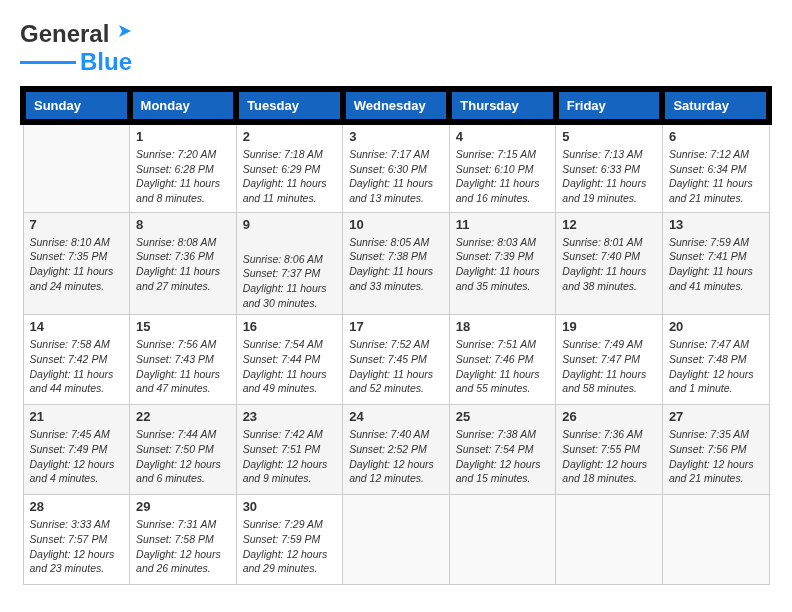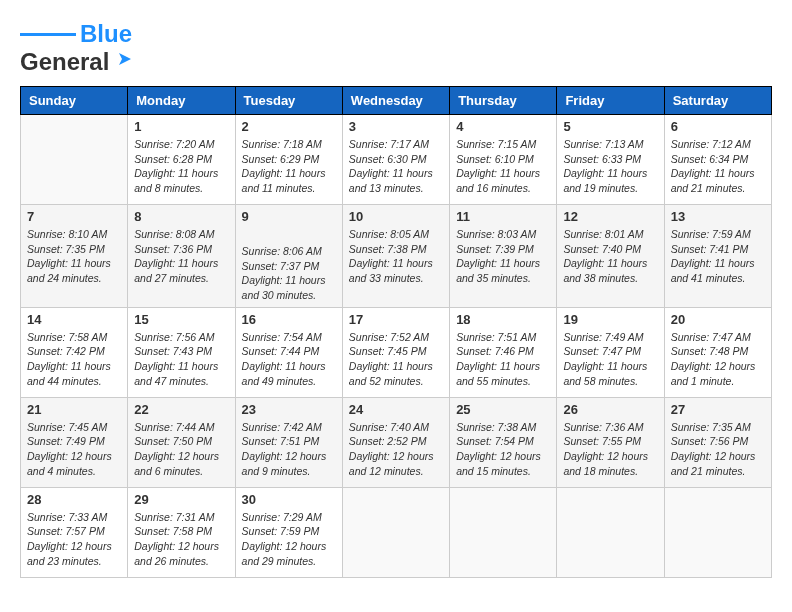--- a/index.html
+++ b/index.html
@@ -38,21 +38,21 @@
       border-collapse: collapse;
       font-size: 11px;
     }
     .calendar th {
       background: #1565c0;
       color: #fff;
       text-align: left;
       padding: 6px 8px;
       font-size: 13px;
       font-weight: bold;
-      border: 1px solid #000000;
+      border: 6px solid #000000;
     }
     .calendar td {
       border: 1px solid #ccc;
       vertical-align: top;
       padding: 4px 6px;
       width: calc(100% / 7);
       height: 90px;
     }
     .day-number {
       font-size: 13px;
@@ -72,29 +72,29 @@
     }
     .row-alt td {
       background: #f5f5f5;
     }
   </style>
 </head>
 <body>
 
 <div class="header">
   <div class="logo">
-    <div style="display:flex; align-items:center; gap:0;">
-      <div style="height:3px; width:56px; background:#1e90ff; margin-right:0;"></div>
-      <span style="font-size:24px; font-weight:bold; color:#1e90ff; margin-left:4px;">Blue</span>
-    </div>
     <div style="display:flex; align-items:center; gap:2px;">
       <span style="font-size:24px; font-weight:bold; color:#333;">General</span>
       <svg width="22" height="22" viewBox="0 0 22 22">
         <polygon points="8,2 20,8 8,14 11,8" fill="#1e90ff"></polygon>
       </svg>
+    </div>
+    <div style="display:flex; align-items:center; gap:0;">
+      <div style="height:3px; width:56px; background:#1e90ff; margin-right:0;"></div>
+      <span style="font-size:24px; font-weight:bold; color:#1e90ff; margin-left:4px;">Blue</span>
     </div>
   </div>
 </div>
 
 <table class="calendar">
   <thead>
     <tr>
       <th>Sunday</th>
       <th>Monday</th>
       <th>Tuesday</th>
@@ -299,21 +299,21 @@
           <span class="day-number">27</span>
           <div class="day-info" style="white-space: pre-line;">Sunrise: 7:35 AM
 Sunset: 7:56 PM
 Daylight: 12 hours
 and 21 minutes.</div>
         </td>
       </tr>
       <tr>
         <td>
           <span class="day-number">28</span>
-          <div class="day-info" style="white-space: pre-line;">Sunrise: 7:33 AM
+          <div class="day-info" style="white-space: pre-line;">Sunrise: 3:33 AM
 Sunset: 7:57 PM
 Daylight: 12 hours
 and 23 minutes.</div>
         </td>
         <td>
           <span class="day-number">29</span>
           <div class="day-info" style="white-space: pre-line;">Sunrise: 7:31 AM
 Sunset: 7:58 PM
 Daylight: 12 hours
 and 26 minutes.</div>

